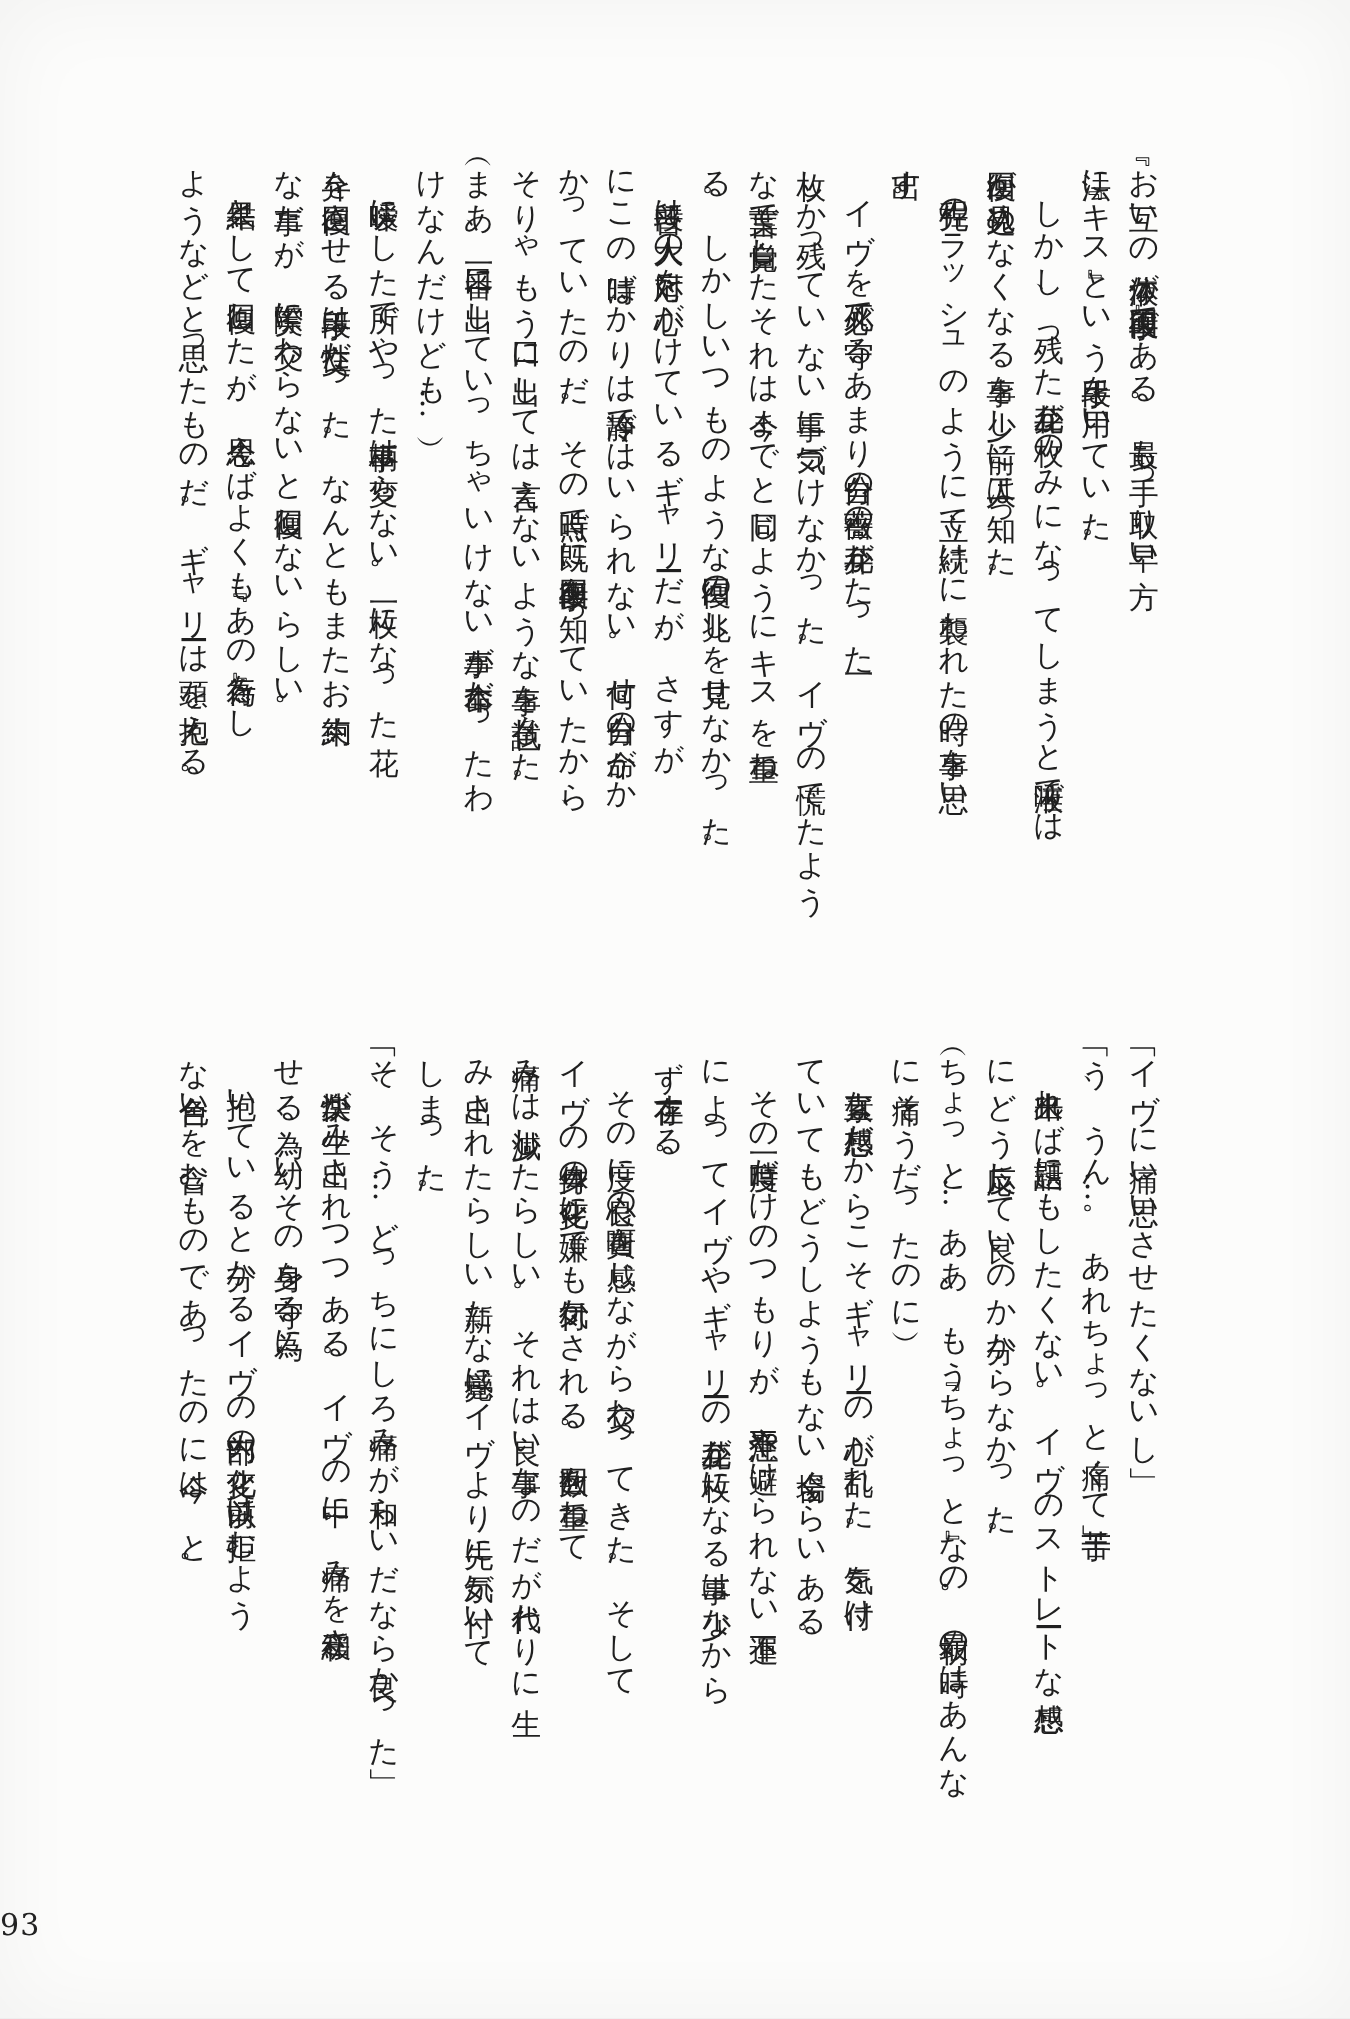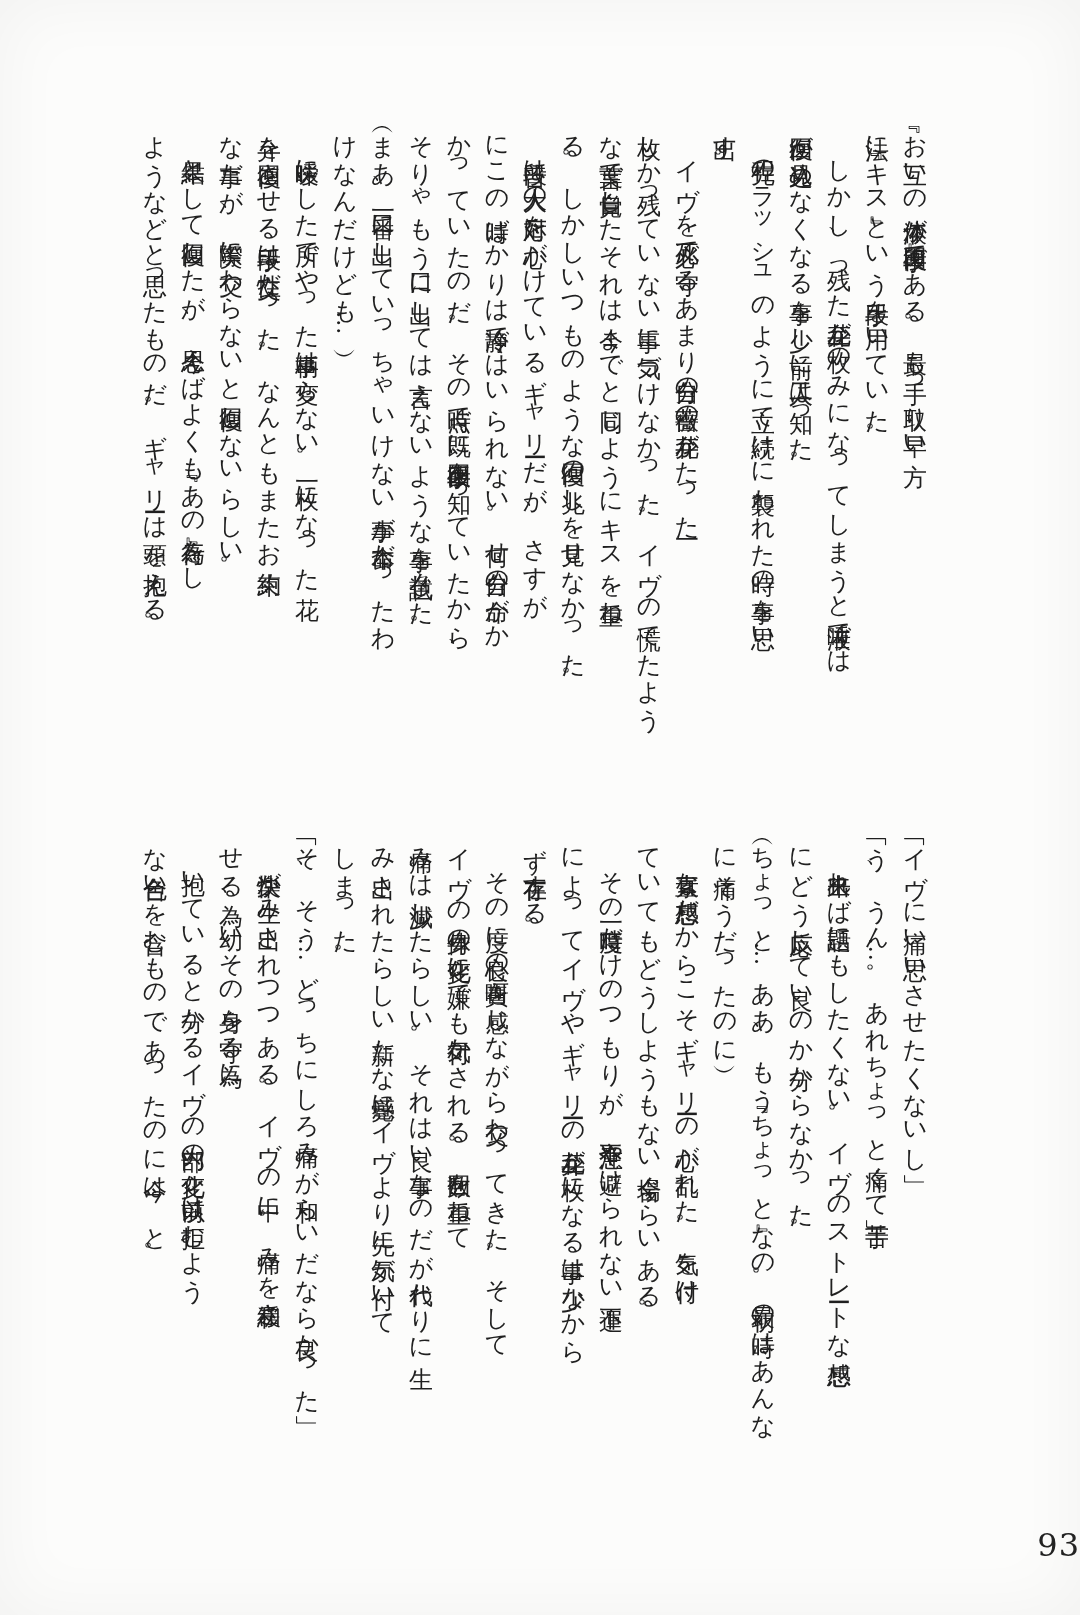--- a/index.html
+++ b/index.html
@@ -36,22 +36,22 @@
   .block-bottom {
     top: 831px;
     right: 146px;
     height: 660px;
   }
   .page-number {
     position: absolute;
     top: 1526px;
     left: 0;
     width: 1080px;
-    text-align: right;
-    font-size: 32px;
+    text-align: left;
+    font-size: 24px;
     letter-spacing: 1px;
     color: #222;
   }
 </style>
 </head>
 <body>
 
 <div class="page">
   <div class="vtext block-top">
       <div class="vcol">『お互いの体液が回復手段』である。最も手っ取り早い方</div>

